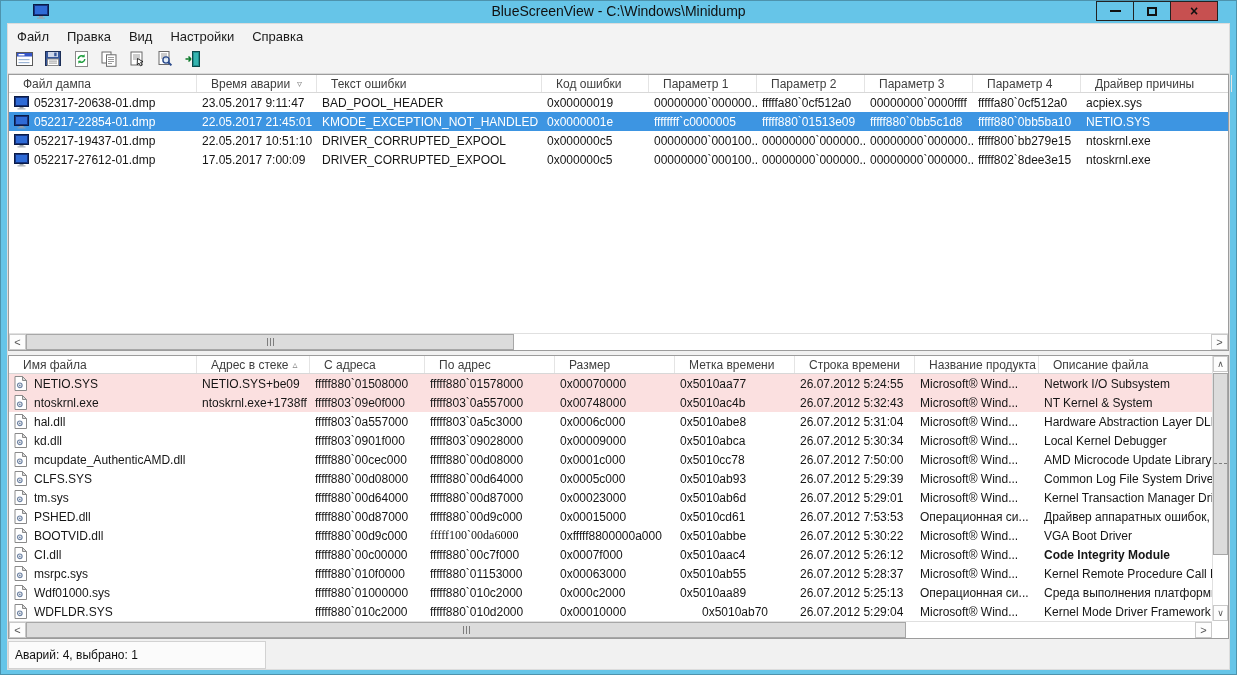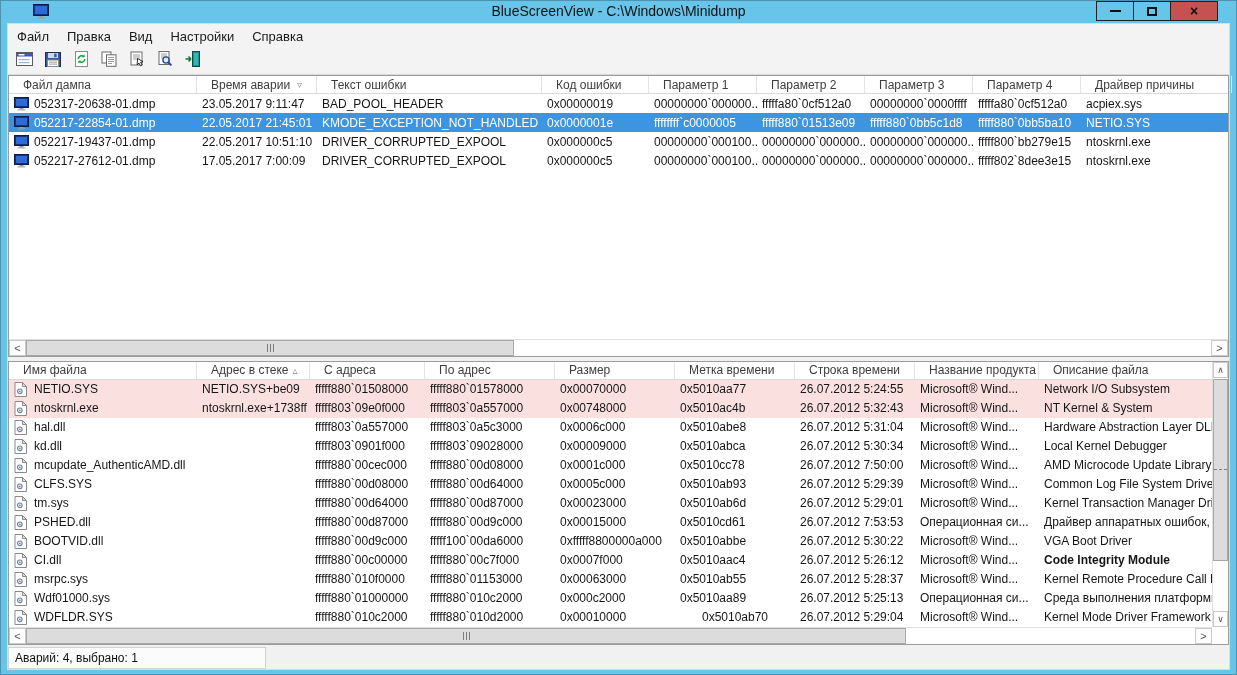--- a/index.html
+++ b/index.html
@@ -56,21 +56,21 @@
              display:flex; align-items:center; justify-content:center; gap:2px; }
   .sb-thumb i{ width:1px; height:8px; background:#7d7d7d; }
   .vscroll{ position:absolute; top:0; bottom:17px; right:0; width:16px; background:#fff;
             border-left:1px solid #e0e0e0; display:flex; flex-direction:column; }
   .vscroll .sb-btn{ width:100%; height:16px; font-size:9px; }
   .vscroll .sb-track{ flex:1; }
   .vscroll .sb-thumb{ left:0; right:0; top:1px; height:78%; bottom:auto; flex-direction:row; }
   .vscroll .sb-thumb i{ width:8px; height:1px; }
 
   
-  .statusbar{ height:24px; flex:none; background:#f1f1f1; display:flex; align-items:stretch; padding-top:2px; font-size:12px; }
+  .statusbar{ height:30px; flex:none; background:#f1f1f1; display:flex; align-items:stretch; padding-top:2px; font-size:12px; }
   .status-cell{ border:1px solid #d2d2d2; background:#fbfbfb; display:flex; align-items:center; padding:0 6px; }
   .status-cell.c1{ width:258px; color:#111; }
   .status-cell.c2{ width:498px; padding-left:50px; }
   .status-link{ color:#1c1ccd; font-weight:bold; }
 </style>
 </head>
 <body>
 
 <div class="window">
   <div class="titlebar">
@@ -711,21 +711,21 @@
                   </svg>
                 </span>
                 <span>BOOTVID.dll</span>
               </div>
               <div class="tcell" style="width: 113px;">
                 <span></span>
               </div>
               <div class="tcell" style="width: 115px;">
                 <span>fffff880`00d9c000</span>
               </div>
-              <div class="tcell" style="width: 130px;">
+              <div class="tcell" style="width: 130px; font-family: Liberation Serif, serif;">
                 <span>fffff100`00da6000</span>
               </div>
               <div class="tcell" style="width: 120px;">
                 <span>0xfffff8800000a000</span>
               </div>
               <div class="tcell" style="width: 120px;">
                 <span>0x5010abbe</span>
               </div>
               <div class="tcell" style="width: 120px;">
                 <span>26.07.2012 5:30:22</span>

